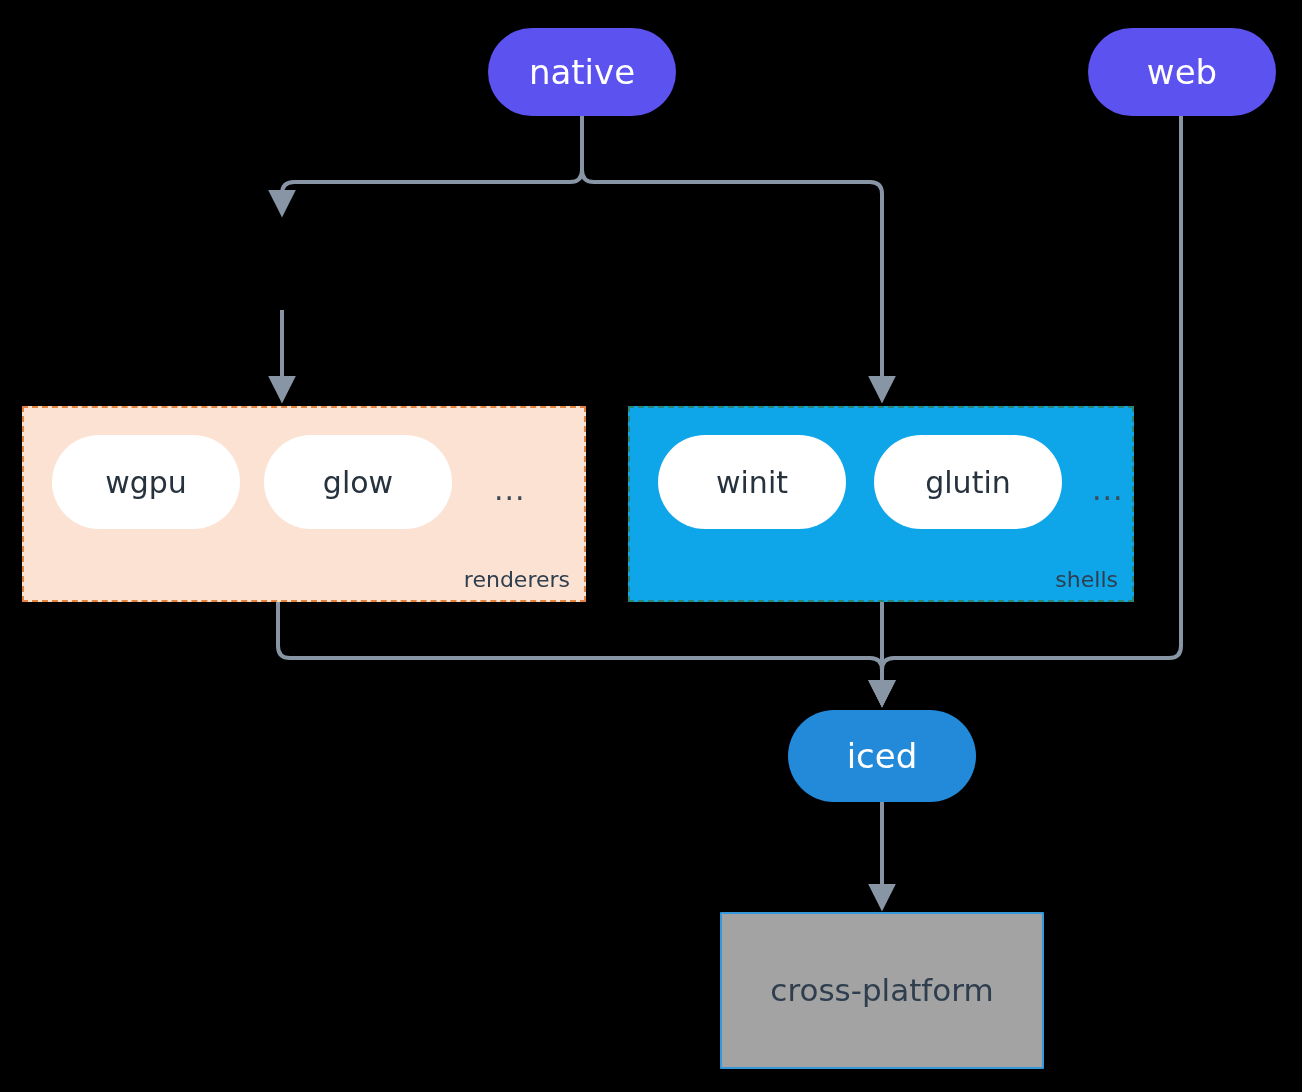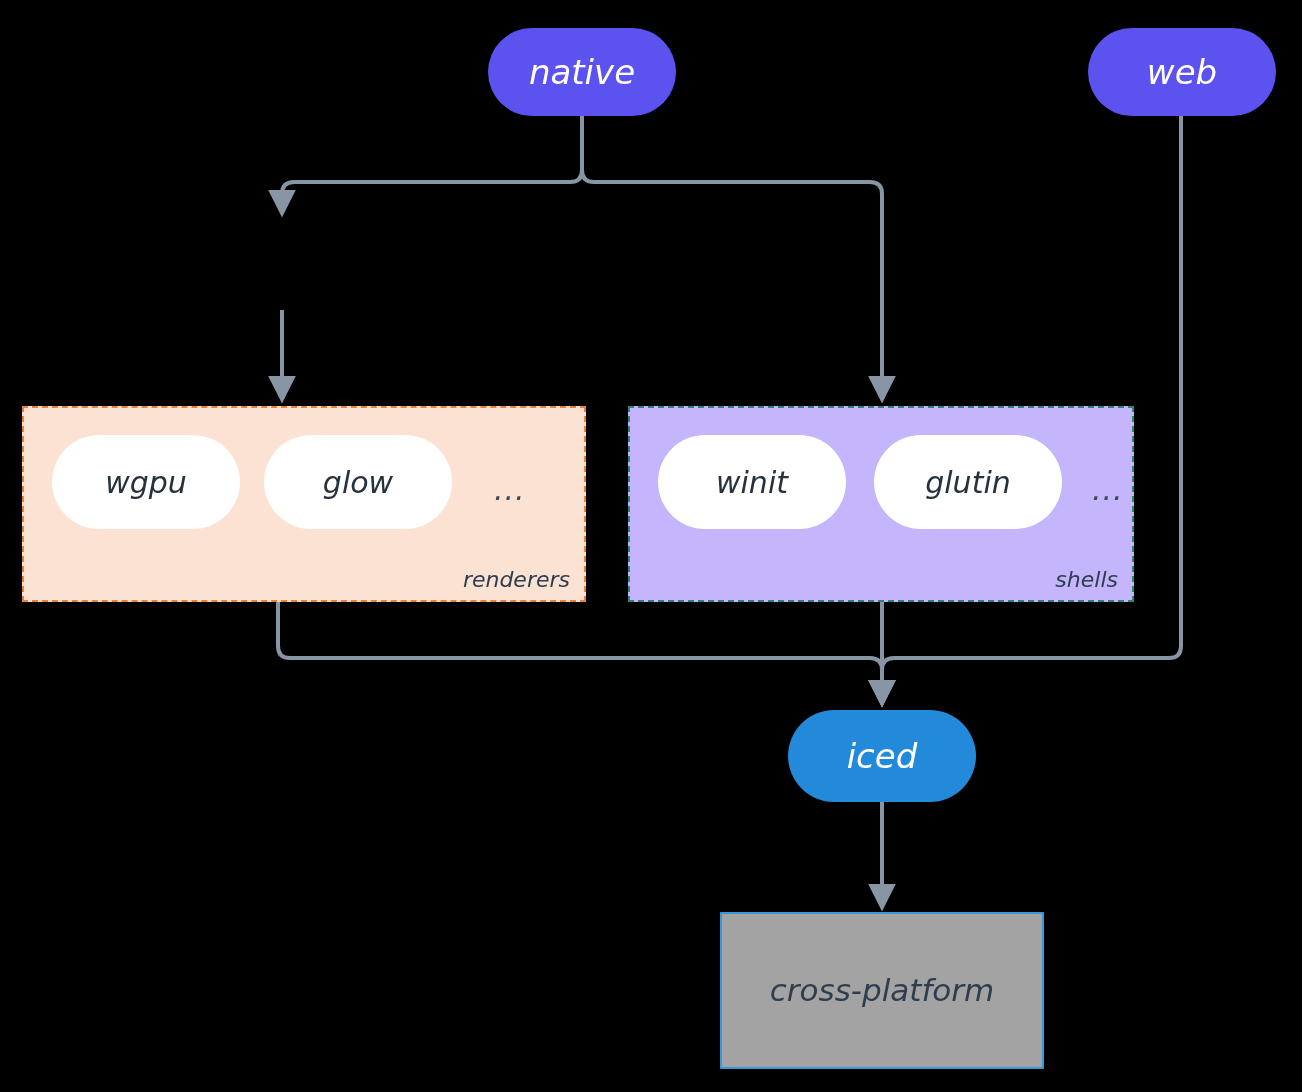--- a/index.html
+++ b/index.html
@@ -7,21 +7,20 @@
     padding: 0;
     background: #000000;
   }
   #canvas {
     position: relative;
     width: 1302px;
     height: 1092px;
     background: #000000;
     font-family: "DejaVu Sans", sans-serif;
     overflow: hidden;
-    font-style: italic;
   }
   svg.edges {
     position: absolute;
     left: 0;
     top: 0;
     width: 1302px;
     height: 1092px;
     pointer-events: none;
   }
   .node {
@@ -61,21 +60,21 @@
   .node-app span { display: block; }
   .group {
     position: absolute;
     box-sizing: border-box;
   }
   .group-renderers {
     background: #fbe2d3;
     border: 2px dashed #e4833d;
   }
   .group-shells {
-    background: #c4b5fd;
+    background: #0ea5e9;
     border: 2px dashed #2d8573;
   }
   .group-label {
     position: absolute;
     right: 14px;
     bottom: 8px;
     font-size: 22px;
     color: #2f3e4e;
     white-space: nowrap;
   }

